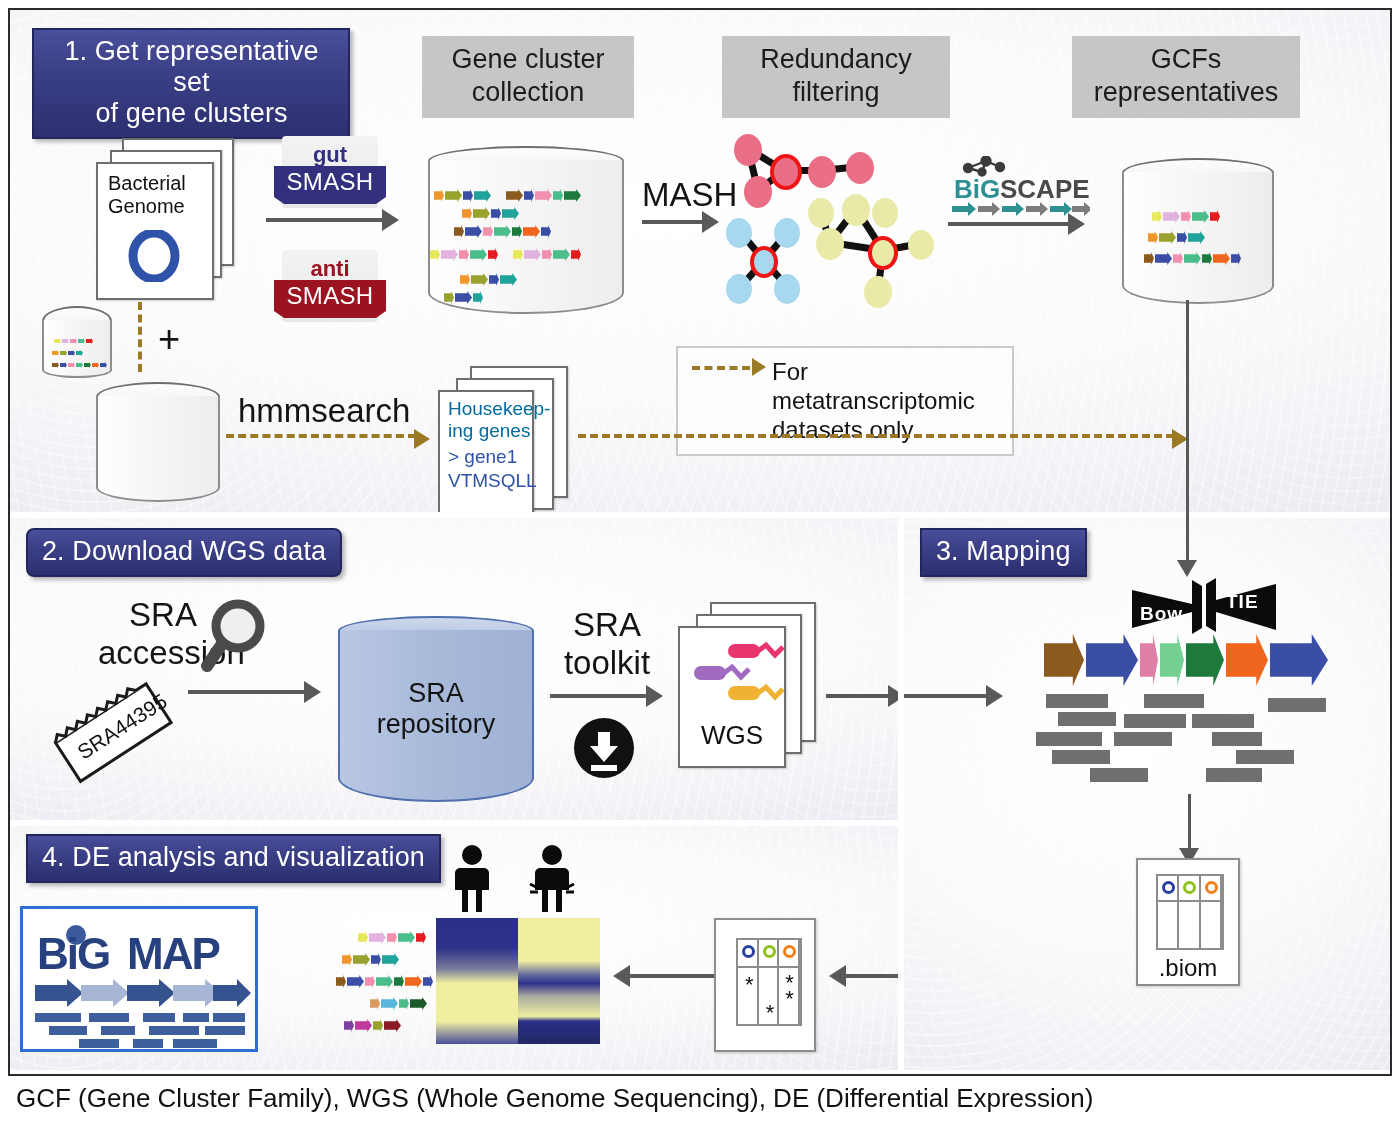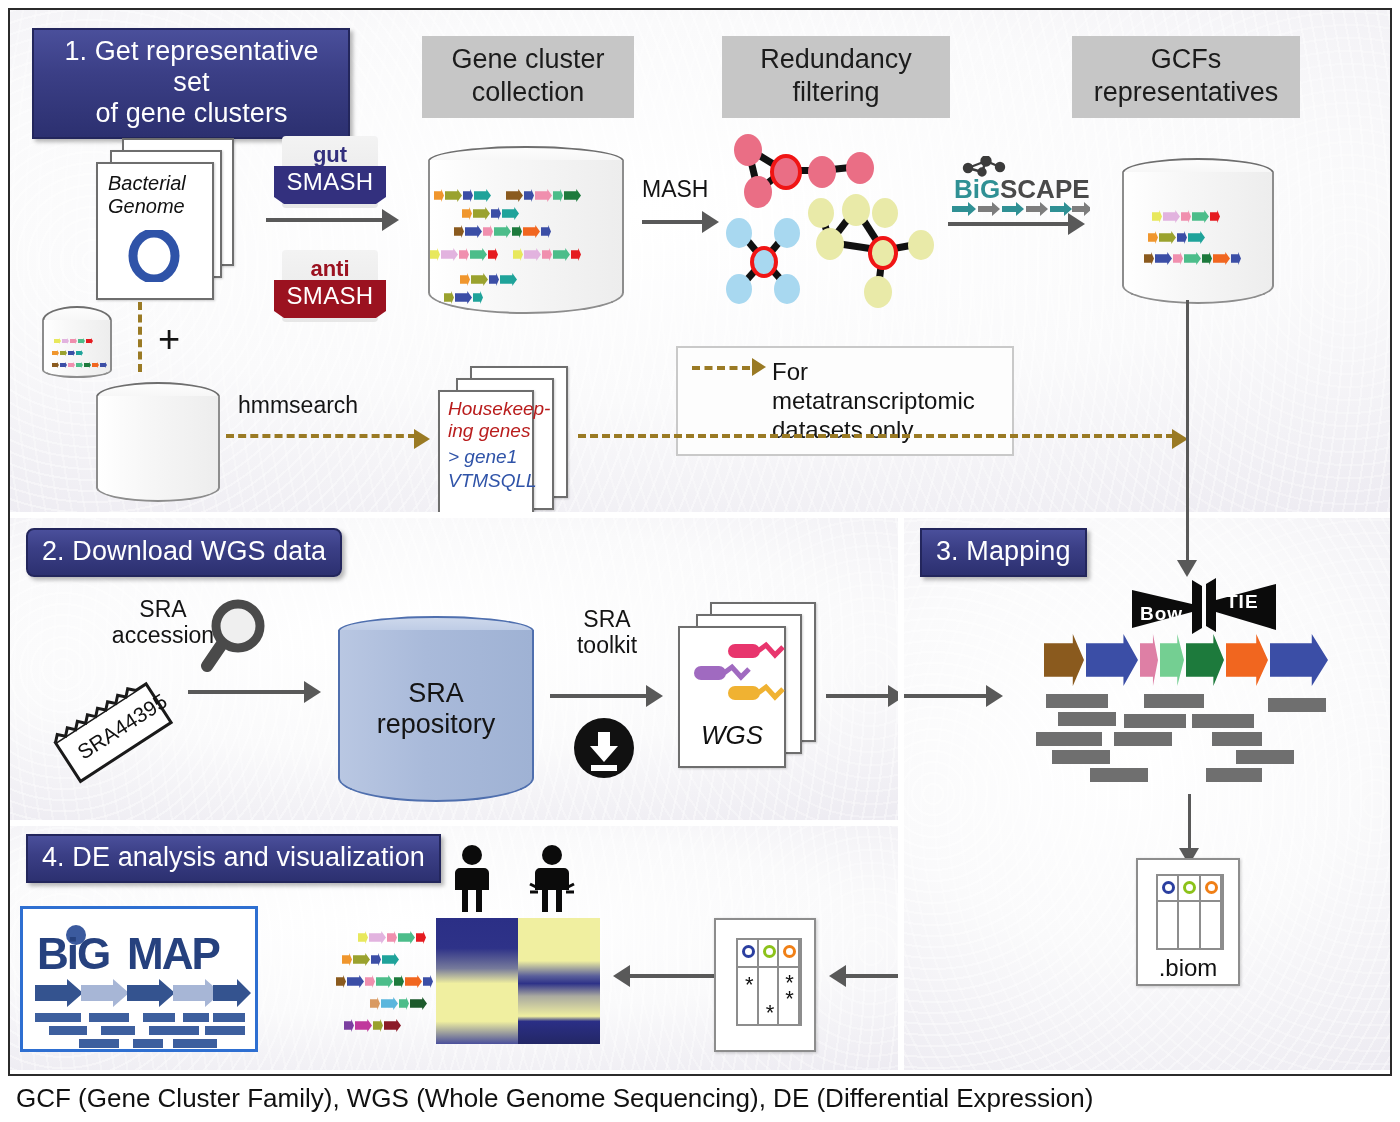--- a/index.html
+++ b/index.html
@@ -57,21 +57,21 @@
     position:absolute;
     background:#c6c6c6;
     color:#1c1c1c;
     font-size:27px; line-height:1.22;
     text-align:center;
     padding:7px 16px 9px 16px;
     white-space:pre-line;
   }
 
   
-  .txt { position:absolute; color:#141414; font-size:23px; line-height:1.15; white-space:pre-line; }
+  .txt { position:absolute; color:#141414; font-size:33px; line-height:1.15; white-space:pre-line; }
   .small { font-size:19px; }
 
   
   .arrow-h{ position:absolute; height:4px; background:#595959; }
   .arrow-h::after{
     content:""; position:absolute; right:-15px; top:-9px;
     border-left:17px solid #595959; border-top:11px solid transparent; border-bottom:11px solid transparent;
   }
   .arrow-v{ position:absolute; width:3px; background:#595959; }
   .arrow-v::after{
@@ -115,21 +115,21 @@
     background:linear-gradient(180deg,#cdd8ec,#aebfdf);
     border-color:#4f6fae;
   }
   .cyl .cyl-label{ position:absolute; left:0; right:0; text-align:center; font-size:27px; color:#141414; line-height:1.15; white-space:pre-line; }
 
   
   .gstrip{ position:absolute; display:flex; align-items:center; }
   .garr{ position:relative; flex:0 0 auto; }
 
   
-  .doc{ position:absolute; background:#fff; border:2px solid #6e6e6e; box-shadow:1px 1px 2px rgba(0,0,0,.18);font-style:italic; }
+  .doc{ position:absolute; background:#fff; border:2px solid #6e6e6e; box-shadow:1px 1px 2px rgba(0,0,0,.18); }
 
   
   .smash{ position:absolute; width:96px; }
   .smash .plate{
     background:linear-gradient(180deg,#f3f3f3,#e7e7e7);
     height:72px; border-radius:4px;
   }
   .smash .word{
     position:absolute; left:0; right:0; top:6px; text-align:center;
     font-weight:bold; font-size:22px;
@@ -418,21 +418,21 @@
 datasets only</span>
     </div>
 
     <div class="txt" style="left:228px;top:382px;">hmmsearch</div>
     <div class="dash-h" style="left:216px;top:424px;width:190px;"></div>
     <div class="dash-h" style="left:568px;top:424px;width:596px;"></div>
 
     <div class="doc" style="left:460px;top:356px;width:98px;height:132px;"></div>
     <div class="doc" style="left:446px;top:368px;width:98px;height:132px;"></div>
     <div class="doc" style="left:428px;top:380px;width:96px;height:132px;">
-      <div style="position:absolute;left:8px;top:6px;font-size:19px;color:#b91c1c;line-height:1.15;white-space:pre-line;">Housekeep-
+      <div style="position:absolute;left:8px;top:6px;font-size:19px;color:#0369a1;line-height:1.15;white-space:pre-line;">Housekeep-
 ing genes</div>
       <div style="position:absolute;left:8px;top:54px;font-size:19px;color:#2f53a8;">&gt; gene1</div>
       <div style="position:absolute;left:8px;top:78px;font-size:19px;color:#2f53a8;">VTMSQLL</div>
     </div>
   </div>
 
   <div class="arrow-v" style="left:1186px;top:300px;height:262px;z-index:30;"></div>
 
   <div class="panel" id="p2">
     <div class="step-title" id="t2">2. Download WGS data</div>

